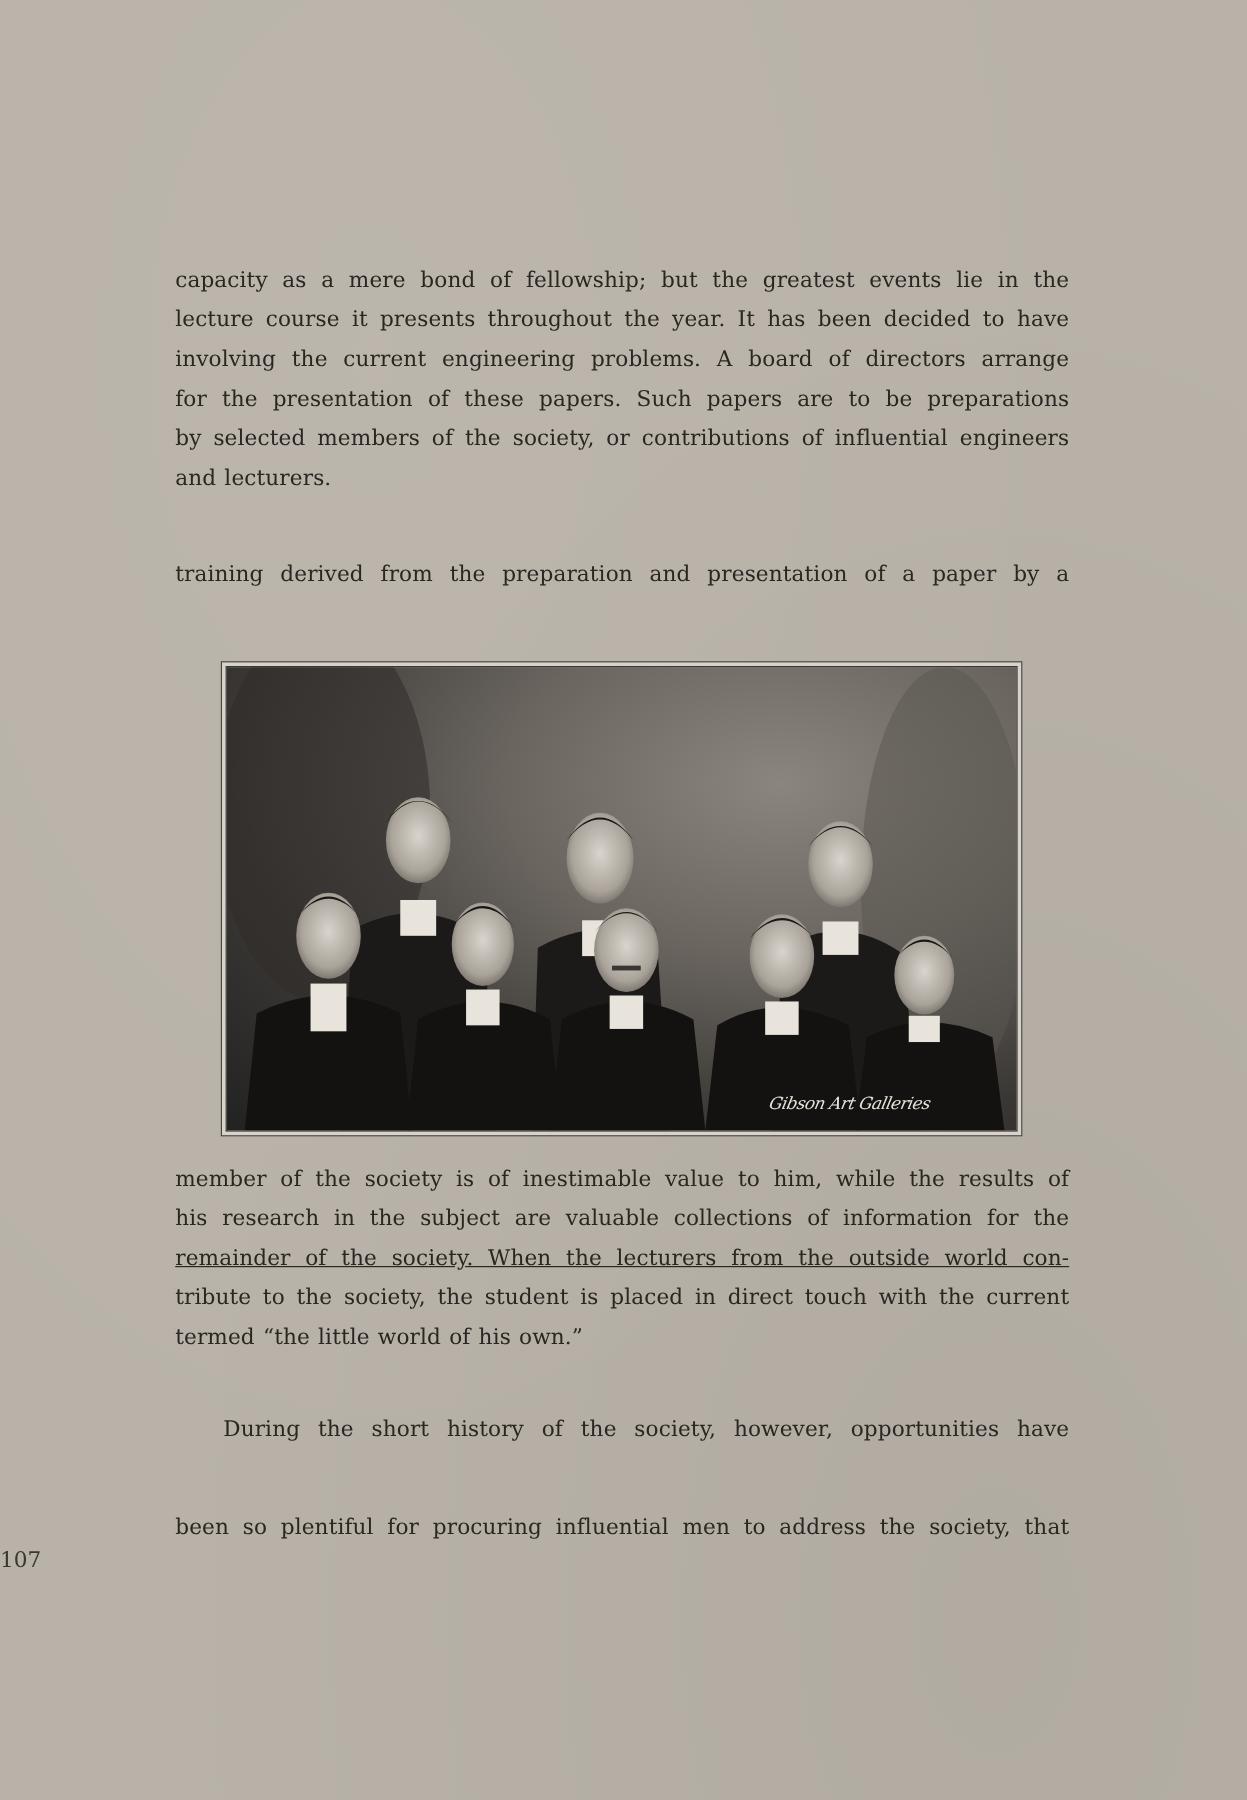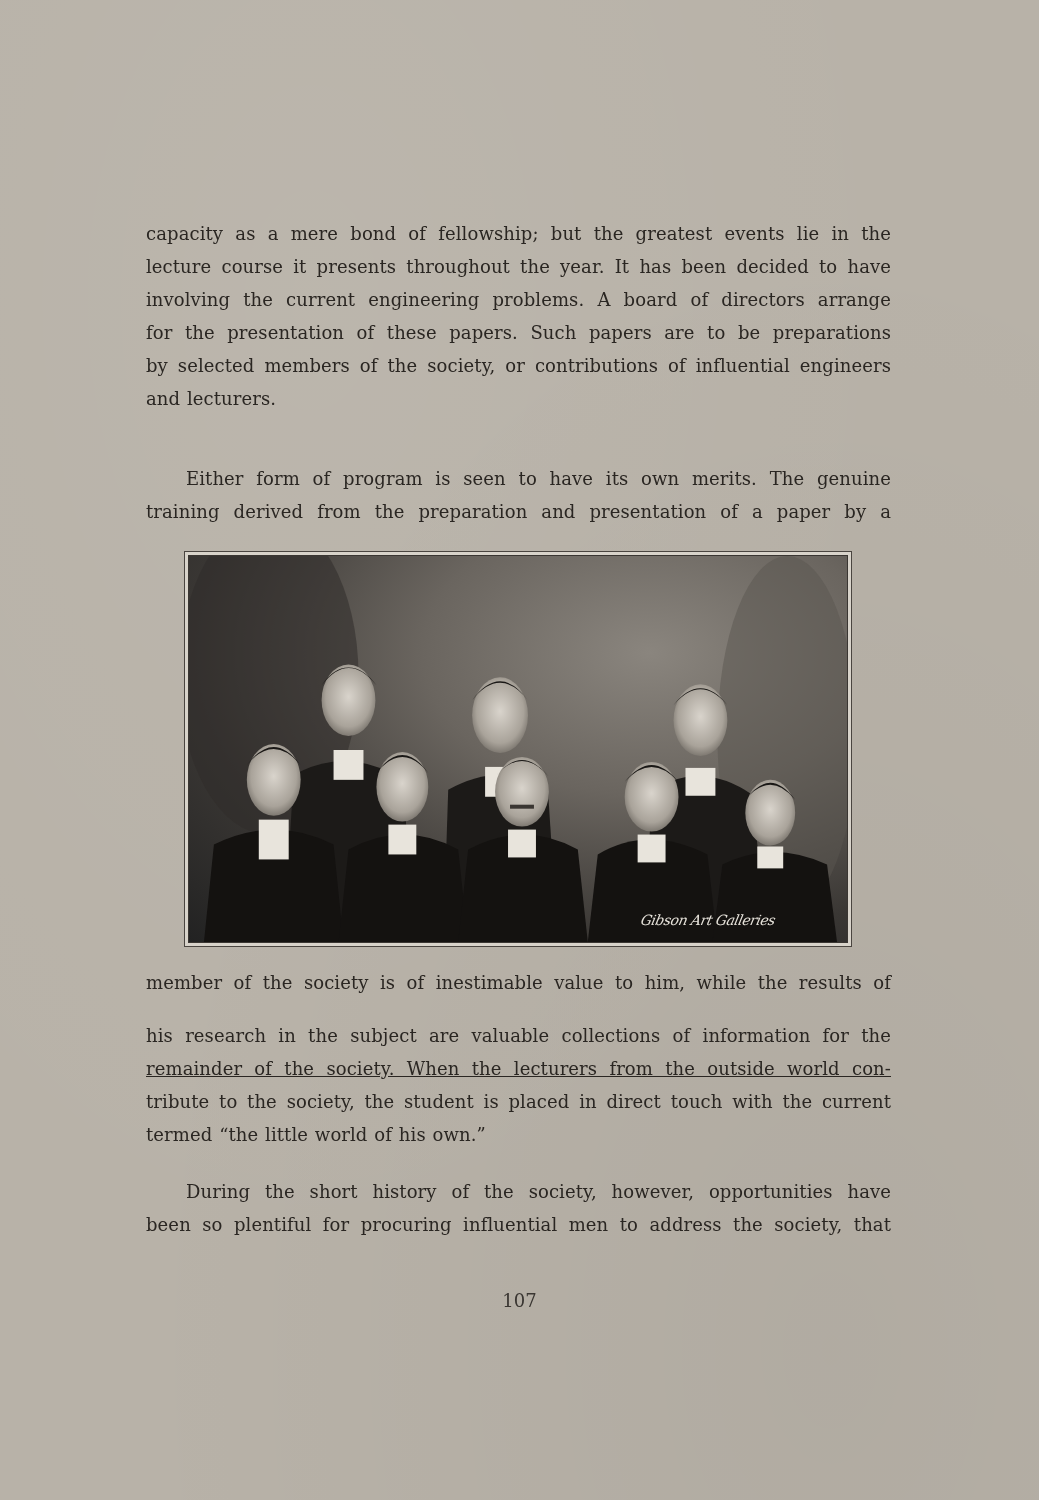--- a/index.html
+++ b/index.html
@@ -40,38 +40,37 @@
     overflow: hidden;
   }
   .photo svg { position: absolute; left: 0; top: 0; width: 100%; height: 100%; }
   .sig {
     position: absolute; right: 72px; bottom: 14px;
     font-family: "DejaVu Serif", serif; font-style: italic;
     color: #e6e2da; font-size: 14px; letter-spacing: -0.5px;
     transform: skewX(-12deg);
   }
   .page-number {
-    position: absolute; top: 1290px; left: 0; width: 1039px; text-align: center;
+    position: absolute; top: 1290px; left: 0; width: 1039px; text-align: left;
     font-size: 18px; color: #3a3632;
   }
 </style>
 </head>
 <body>
 
 <div class="para" id="p1">
   <span class="line" style="white-space: normal;">capacity as a mere bond of fellowship; but the greatest events lie in the</span>
   <span class="line" style="white-space: normal;">lecture course it presents throughout the year.  It has been decided to have</span>
   <span class="line" style="white-space: normal;">involving the current engineering problems.  A board of directors arrange</span>
   <span class="line" style="white-space: normal;">for the presentation of these papers.  Such papers are to be preparations</span>
   <span class="line" style="white-space: normal;">by selected members of the society, or contributions of influential engineers</span>
   <span class="line last" style="white-space: normal;">and lecturers.</span>
 </div>
 
 <div class="para" id="p2">
-  <span class="line" style="padding-left: 40px; white-space: normal;">Either form of program is seen to have its own merits.  The genuine</span>
   <span class="line" style="white-space: normal;">training derived from the preparation and presentation of a paper by a</span>
 </div>
 
 <div class="frame">
   <div class="photo">
     <svg viewBox="0 0 660 388" preserveAspectRatio="none">
       <defs>
         <radialGradient id="face" cx="50%" cy="45%" r="60%">
           <stop offset="0%" stop-color="#d9d4cc"></stop>
           <stop offset="70%" stop-color="#a9a39a"></stop>
@@ -132,24 +131,24 @@
         <ellipse cx="583" cy="258" rx="25" ry="33" fill="url(#face)"></ellipse>
         <path d="M558 245 Q583 215 608 245 Q595 228 583 228 Q571 228 558 245Z" fill="#1a1816"></path>
       </g>
     </svg>
     <div class="sig">Gibson Art Galleries</div>
   </div>
 </div>
 
 <div class="para" id="p3">
   <span class="line" style="white-space: normal;">member of the society is of inestimable value to him, while the results of</span>
-  <span class="line" style="white-space: normal; margin-top: 20px;">his research in the subject are valuable collections of information for the</span>
+  <span class="line" style="white-space: normal;">his research in the subject are valuable collections of information for the</span>
   <span class="line" style="white-space: normal; text-decoration: underline;">remainder of the society.  When the lecturers from the outside world con-</span>
   <span class="line" style="white-space: normal;">tribute to the society, the student is placed in direct touch with the current</span>
   <span class="line last" style="white-space: normal;">termed “the little world of his own.”</span>
 </div>
 
 <div class="para" id="p4">
   <span class="line" style="padding-left: 40px; white-space: normal;">During the short history of the society, however, opportunities have</span>
-  <span class="line" style="white-space: normal;">been so plentiful for procuring influential men to address the society, that</span>
+  <span class="line" style="white-space: normal; margin-top: 48px;">been so plentiful for procuring influential men to address the society, that</span>
 </div>
 
 <div class="page-number">107</div>
 
 </body></html>

